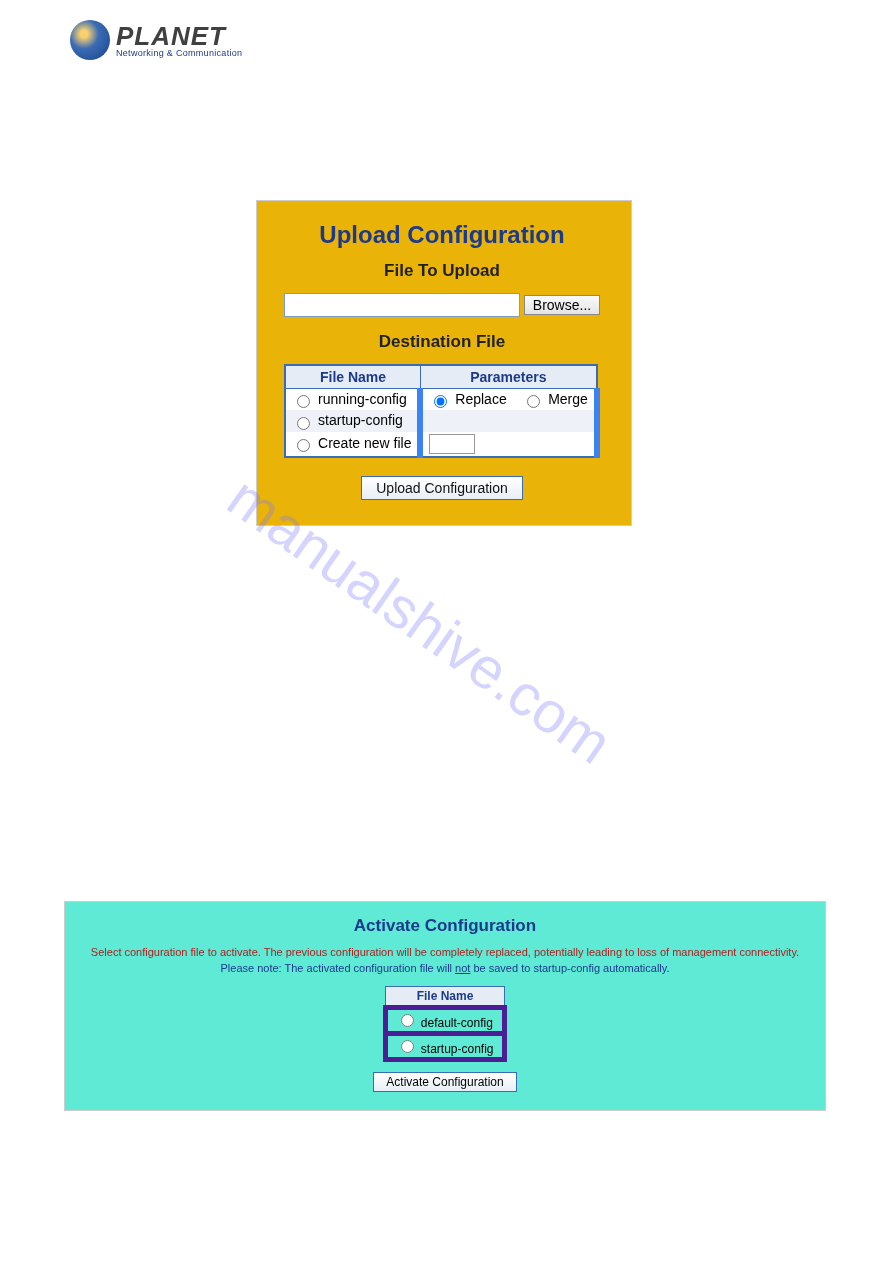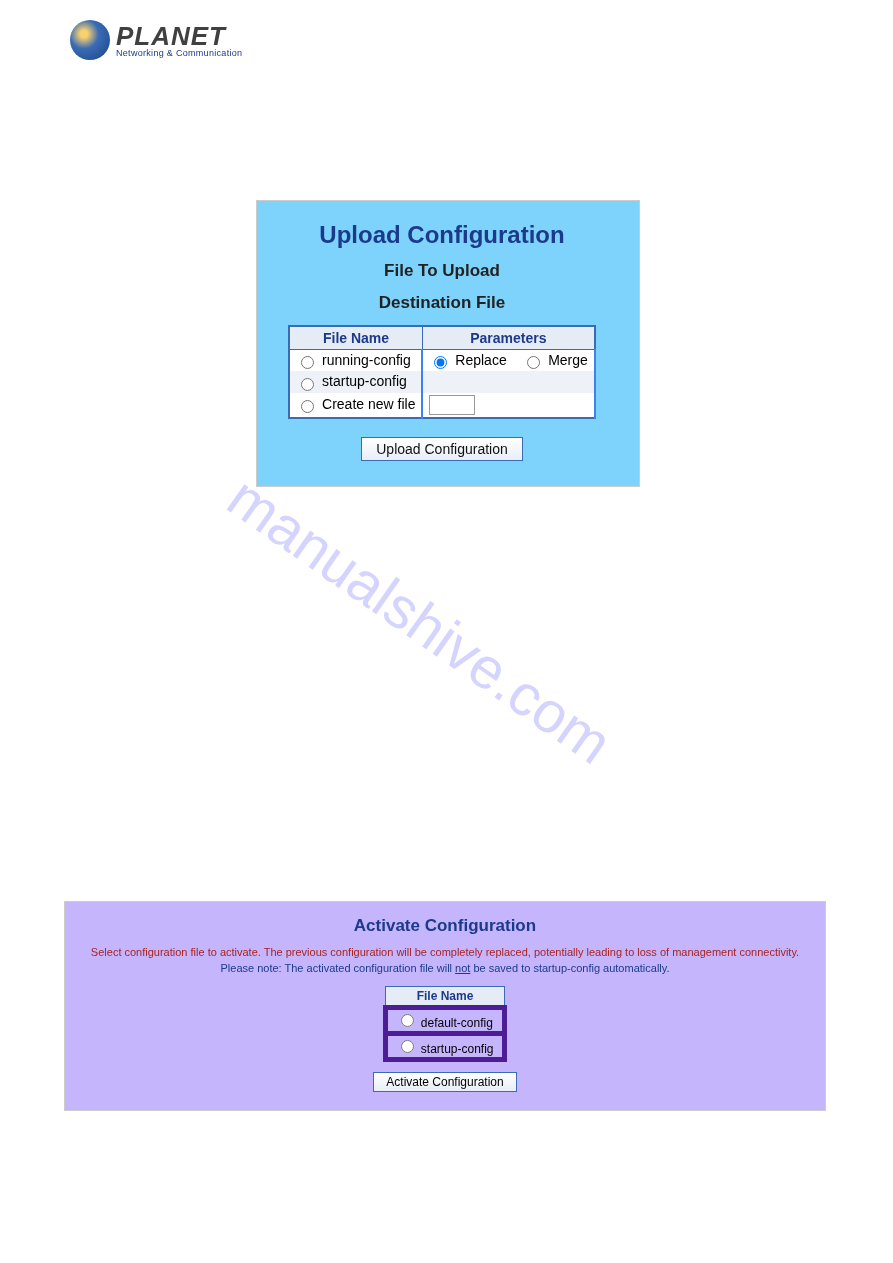--- a/index.html
+++ b/index.html
@@ -41,23 +41,23 @@
     font-size: 9px;
     color: #1c3a8c;
     letter-spacing: 0.3px;
   }
   .panel-upload {
     position: absolute;
     top: 200px;
     left: 256px;
     width: 370px;
     border: 1px solid #cccccc;
-    background: #7dd3fc;
+    background: #eab308;
     text-align: center;
-    padding: 20px 12px 25px 0;
+    padding: 20px 4px 25px 0;
   }
   .panel-upload h1 {
     color: #1c3a8c;
     font-size: 24px;
     font-weight: bold;
     margin: 0 0 12px 0;
   }
   .panel-upload h2 {
     color: #222;
     font-size: 17px;
@@ -93,21 +93,21 @@
   }
   .dest-table th {
     background: #e6ecf5;
     color: #1c3a8c;
     font-weight: bold;
     border: 1px solid #3a6bb5;
     padding: 3px 6px;
   }
   .dest-table td {
     border-left: 1px solid #3a6bb5;
-    border-right: 2px solid #3b82f6;
+    border-right: 6px solid #3b82f6;
     padding: 2px 6px;
     text-align: left;
     white-space: nowrap;
   }
   .dest-table tr.even td { background: #eef2f8; }
   .dest-table tr.odd td { background: #ffffff; }
   .dest-table input[type=radio] { margin-right: 4px; vertical-align: middle; }
   .mini-input {
     width: 40px;
     height: 16px;
@@ -121,21 +121,21 @@
     background: linear-gradient(#ffffff,#e8eef7);
     color: #111;
     cursor: pointer;
   }
   .panel-activate {
     position: absolute;
     top: 901px;
     left: 64px;
     width: 760px;
     border: 1px solid #cccccc;
-    background: #c4b5fd;
+    background: #5eead4;
     text-align: center;
     padding: 14px 0 18px 0;
   }
   .panel-activate h1 {
     color: #1c3a8c;
     font-size: 17px;
     font-weight: bold;
     margin: 0 0 10px 0;
   }
   .panel-activate .warn {
@@ -194,20 +194,24 @@
   <div class="logo-globe"></div>
   <div class="logo-text">
     <span class="logo-name">PLANET</span>
     <span class="logo-tag">Networking &amp; Communication</span>
   </div>
 </div>
 
 <div class="panel-upload">
   <h1>Upload Configuration</h1>
   <h2>File To Upload</h2>
+  <div class="file-row">
+    <input type="text" class="file-input" style="">
+    <button class="browse-btn">Browse...</button>
+  </div>
   <h2>Destination File</h2>
   <table class="dest-table">
     <tbody>
         <tr>
       <th>File Name</th>
       <th>Parameters</th>
     </tr>
     <tr class="odd">
       <td>
         <input type="radio" name="dest" style="">

